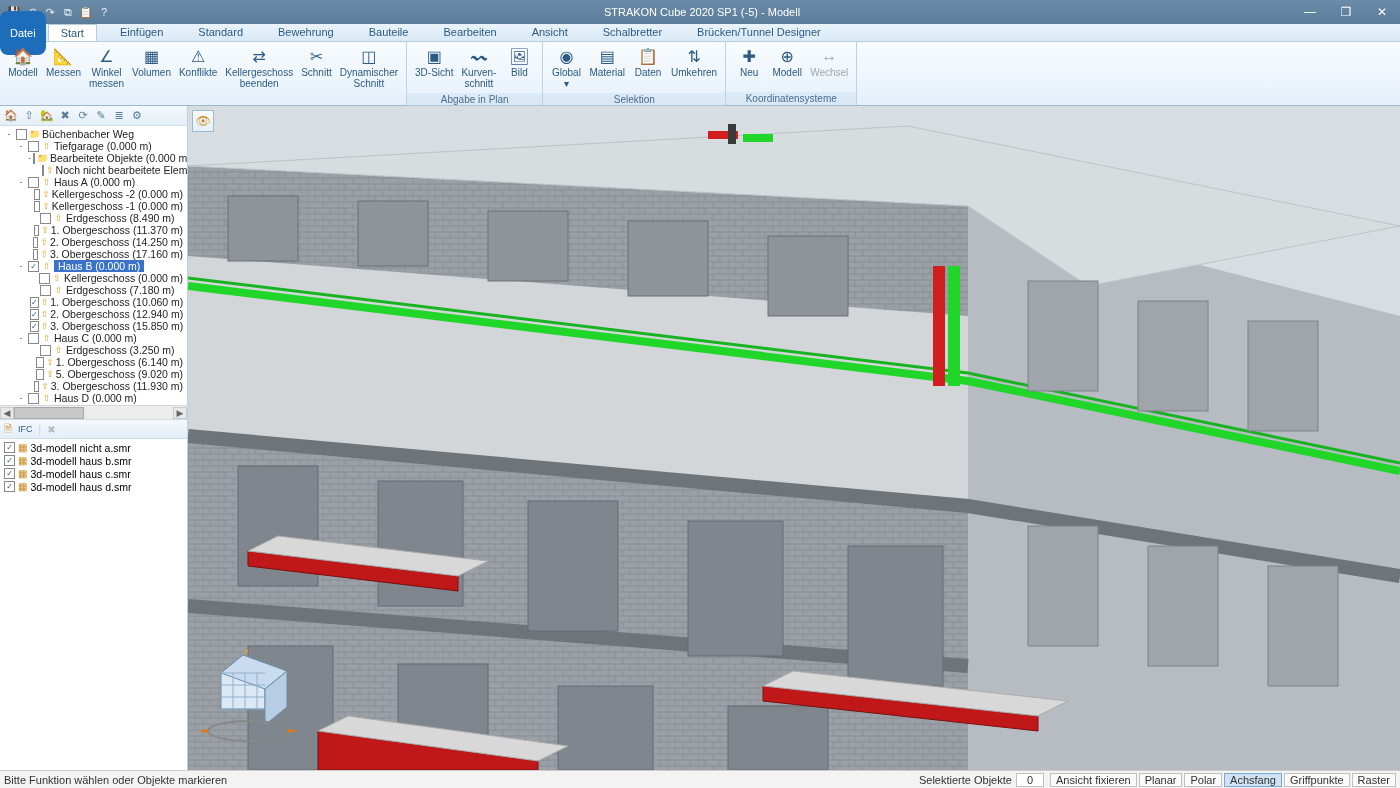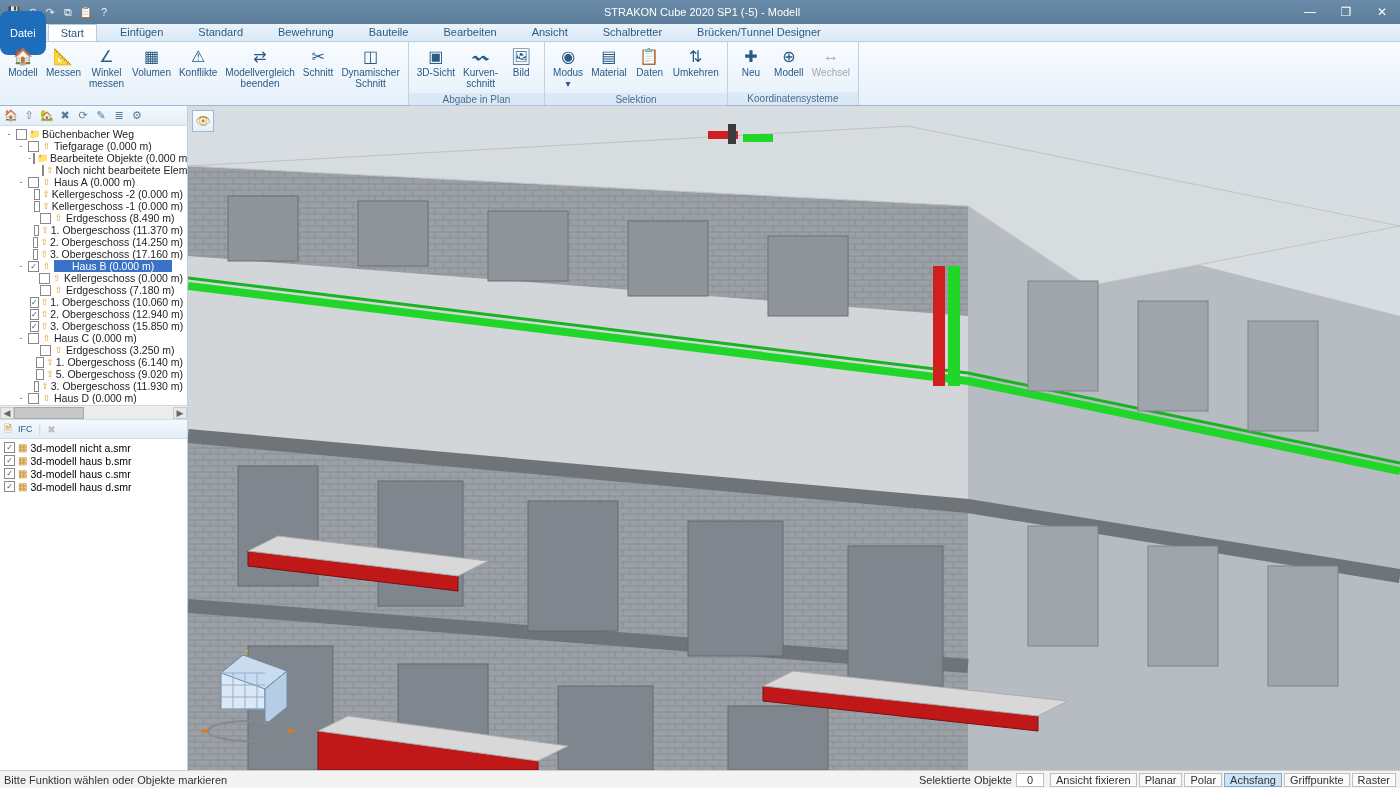--- a/index.html
+++ b/index.html
@@ -25,21 +25,21 @@
 .sidebar { width: 188px; background: #fff; border-right: 1px solid #bcd3e6; display: flex; flex-direction: column; }
 .treetoolbar { height: 20px; background: linear-gradient(#f4f9fd,#e4eef7); border-bottom: 1px solid #cfdde9; display: flex; align-items: center; gap: 4px; padding: 0 4px; font-size: 11px; color: #5b7d99; }
 .treetoolbar span { width: 14px; text-align: center; }
 .tree { flex: 1; overflow: hidden; font-size: 10.5px; color: #222; padding: 2px 0; }
 .trow { display: flex; align-items: center; height: 12px; white-space: nowrap; padding-right: 4px; }
 .trow .exp { width: 10px; text-align: center; color: #666; font-size: 9px; }
 .trow .cb { width: 11px; height: 11px; border: 1px solid #888; margin: 0 2px; display: inline-flex; align-items: center; justify-content: center; font-size: 8px; color: #2b5a84; background: #fff; }
 .trow .cb.checked::after { content: "✓"; }
 .trow .ic { width: 11px; height: 11px; margin-right: 2px; display: inline-flex; align-items: center; justify-content: center; font-size: 9px; }
 .trow .lbl { }
-.trow.sel .lbl { background: #3a72c8; color: #fff; padding: 0 18px; }
+.trow.sel .lbl { background: #3a72c8; color: #fff; padding: 0 4px; }
 .hscroll { height: 14px; background: #f0f0f0; border-top: 1px solid #d4d4d4; display:flex; align-items:center; }
 .hscroll .lar,.hscroll .rar{width:14px;text-align:center;font-size:9px;color:#666;background:#e8e8e8;border:1px solid #ccc;}
 .hscroll .track{flex:1;height:12px;background:#ececec;position:relative;}
 .hscroll .thumb{position:absolute;left:0;width:70px;height:12px;background:#c8c8c8;border:1px solid #a8a8a8;}
 .filepanel-tb { height: 20px; background: linear-gradient(#f4f9fd,#e4eef7); border-top:1px solid #cfdde9; border-bottom: 1px solid #cfdde9; display: flex; align-items: center; gap: 6px; padding: 0 4px; font-size: 10px; color: #5b7d99; }
 .filelist { flex: 0 0 auto; padding: 2px 4px; font-size: 10.5px; }
 .filelist .frow { display: flex; align-items: center; height: 13px; gap: 3px; }
 .filelist .frow .cb { width: 11px; height: 11px; border: 1px solid #888; display: inline-flex; align-items: center; justify-content: center; font-size: 8px; color: #2b5a84; }
 .filelist .frow .cb.checked::after { content: "✓"; }
 .viewport { flex: 1; position: relative; background: #cfd6dc; overflow: hidden; }
@@ -105,21 +105,21 @@
         <div class="rbtn">
           <div class="ic">▦</div>
           <div>Volumen</div>
         </div>
         <div class="rbtn">
           <div class="ic">⚠</div>
           <div>Konflikte</div>
         </div>
         <div class="rbtn">
           <div class="ic">⇄</div>
-          <div>Modellvergleich</div>
+          <div>Kellergeschoss</div>
           <div>beenden</div>
         </div>
         <div class="rbtn">
           <div class="ic">✂</div>
           <div>Schnitt</div>
         </div>
         <div class="rbtn">
           <div class="ic">◫</div>
           <div>Dynamischer</div>
           <div>Schnitt</div>
@@ -141,21 +141,21 @@
           <div class="ic">🖼</div>
           <div>Bild</div>
         </div>
       </div>
       <div class="glabel">Abgabe in Plan</div>
     </div>
     <div class="rgroup">
       <div class="items">
         <div class="rbtn">
           <div class="ic">◉</div>
-          <div>Modus</div>
+          <div>Global</div>
           <div>▾</div>
         </div>
         <div class="rbtn">
           <div class="ic">▤</div>
           <div>Material</div>
         </div>
         <div class="rbtn">
           <div class="ic">📋</div>
           <div>Daten</div>
         </div>

